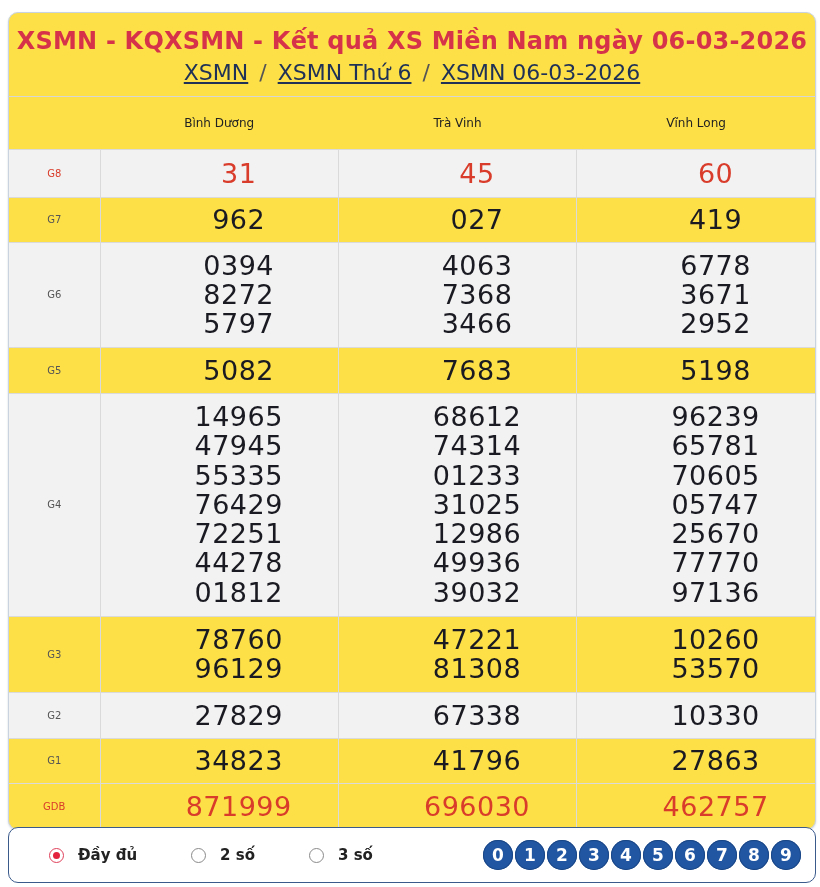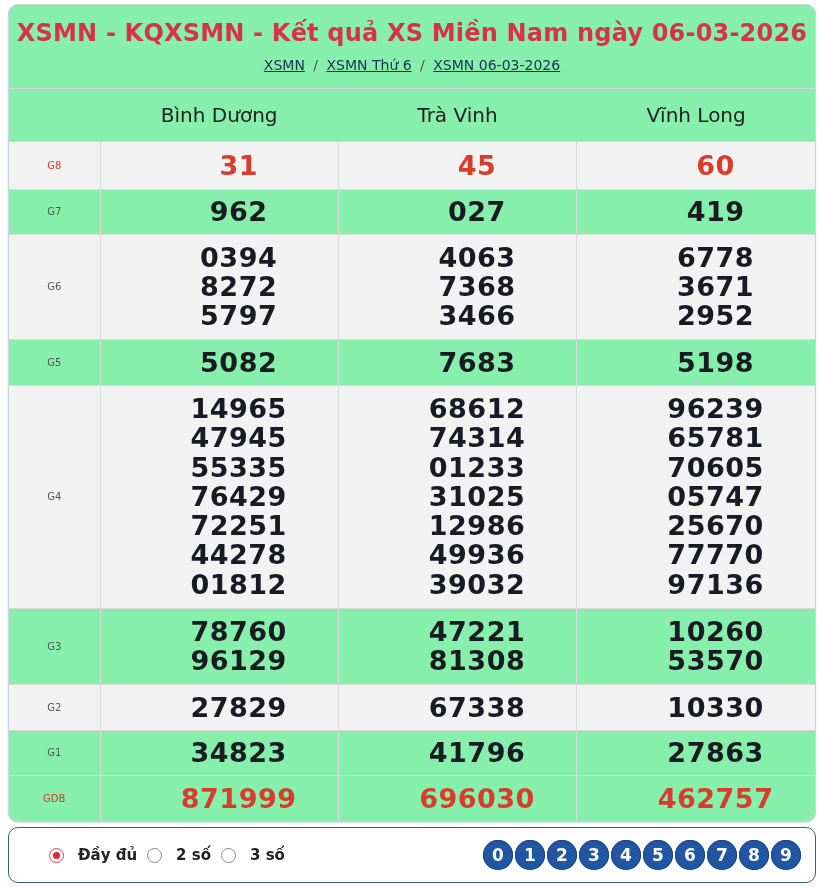--- a/index.html
+++ b/index.html
@@ -1,65 +1,65 @@
 <!DOCTYPE html>
 <html><head>
 <meta charset="utf-8">
 <style>
   * { box-sizing: border-box; margin: 0; padding: 0; }
   html, body { width: 820px; height: 887px; background: #ffffff; overflow: hidden; }
   body { font-family: "DejaVu Sans", "Liberation Sans", sans-serif; position: relative; }
 
   .result-box {
-    position: absolute; left: 8px; top: 4px; width: 808px; height: 818px;
-    border: 1px solid #c9d3df; border-radius: 10px; background: #86efac;
+    position: absolute; left: 8px; top: 12px; width: 808px; height: 818px;
+    border: 1px solid #c9d3df; border-radius: 10px; background: #fde047;
     overflow: hidden;
     box-shadow: 0 1px 2px rgba(60,80,120,0.25);
   }
   .title-area { height: 84px; text-align: center; border-bottom: 1px solid #d6d6d6; }
   .title {
     color: #d6334a; font-weight: bold; font-size: 24px; padding-top: 13px;
     letter-spacing: 0.2px; line-height: 30px;
   }
-  .breadcrumb { margin-top: 6px; font-size: 14px; color: #2b3d5c; line-height: 22px; }
+  .breadcrumb { margin-top: 6px; font-size: 22px; color: #2b3d5c; line-height: 22px; }
   .breadcrumb a { color: #1f3157; text-decoration: underline; cursor: pointer; }
   .breadcrumb .sep { color: #555; padding: 0 4px; }
 
   table.kq { border-collapse: collapse; width: 100%; table-layout: fixed; }
   table.kq td, table.kq th { border: 1px solid #dadada; text-align: center; vertical-align: middle; }
   table.kq tr:first-child th { border-top: none; }
   table.kq td:first-child, table.kq th:first-child { border-left: none; }
   table.kq td:last-child, table.kq th:last-child { border-right: none; }
   table.kq tr:last-child td { border-bottom: none; }
   col.c-label { width: 91px; }
-  th.prov { height: 52px; font-weight: normal; font-size: 20px; color: #222; border-left-color: transparent !important; border-right-color: transparent !important; }
+  th.prov { height: 52px; font-weight: normal; font-size: 12px; color: #222; border-left-color: transparent !important; border-right-color: transparent !important; }
   th.corner { border-right-color: transparent !important; }
   td.lbl { font-size: 10px; color: #555; }
   td.lbl.red { color: #d93c2a; }
   tr.gray td { background: #f2f2f2; }
-  .num { font-weight: bold; font-size: 27px; color: #1a1a22; line-height: 29px; letter-spacing: 0.5px; padding-left: 39px; }
+  .num { font-weight: normal; font-size: 27px; color: #1a1a22; line-height: 29px; letter-spacing: 0.5px; padding-left: 39px; }
   .num.red { color: #d93c2a; }
   .num-list div { line-height: 29.3px; }
 
   .r-g8 td { height: 48px; }
   .r-g7 td { height: 45px; }
   .r-g6 td { height: 105px; }
   .r-g5 td { height: 46px; margin-left: 20px; }
   .r-g4 td { height: 223px; }
   .r-g3 td { height: 76px; }
   .r-g2 td { height: 46px; }
   .r-g1 td { height: 45px; }
   .r-gdb td { height: 46px; }
 
   .bottom-bar {
     position: absolute; left: 8px; top: 827px; width: 808px; height: 56px;
     border: 1px solid #3a5a8c; border-radius: 10px; background: #fff;
     display: flex; align-items: center;
   }
-  .radio-group { display: flex; align-items: center; padding-left: 40px; }
+  .radio-group { display: flex; align-items: center; padding-left: 40px; gap: 44px; }
   .radio { display: flex; align-items: center; cursor: pointer; margin-right: 10px; }
   .radio .dot {
     width: 15px; height: 15px; border-radius: 50%; border: 1px solid #8a8a8a;
     background: #fff; margin-right: 14px; position: relative;
   }
   .radio .dot.checked { border-color: #e0405a; }
   .radio .dot.checked::after {
     content: ""; position: absolute; left: 3px; top: 3px; width: 7px; height: 7px;
     border-radius: 50%; background: #e3233d;
   }

